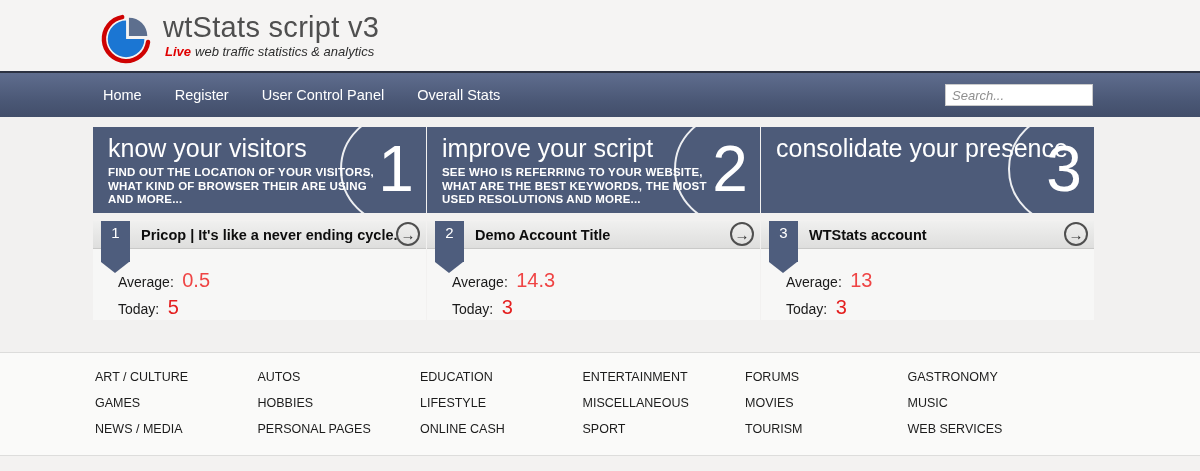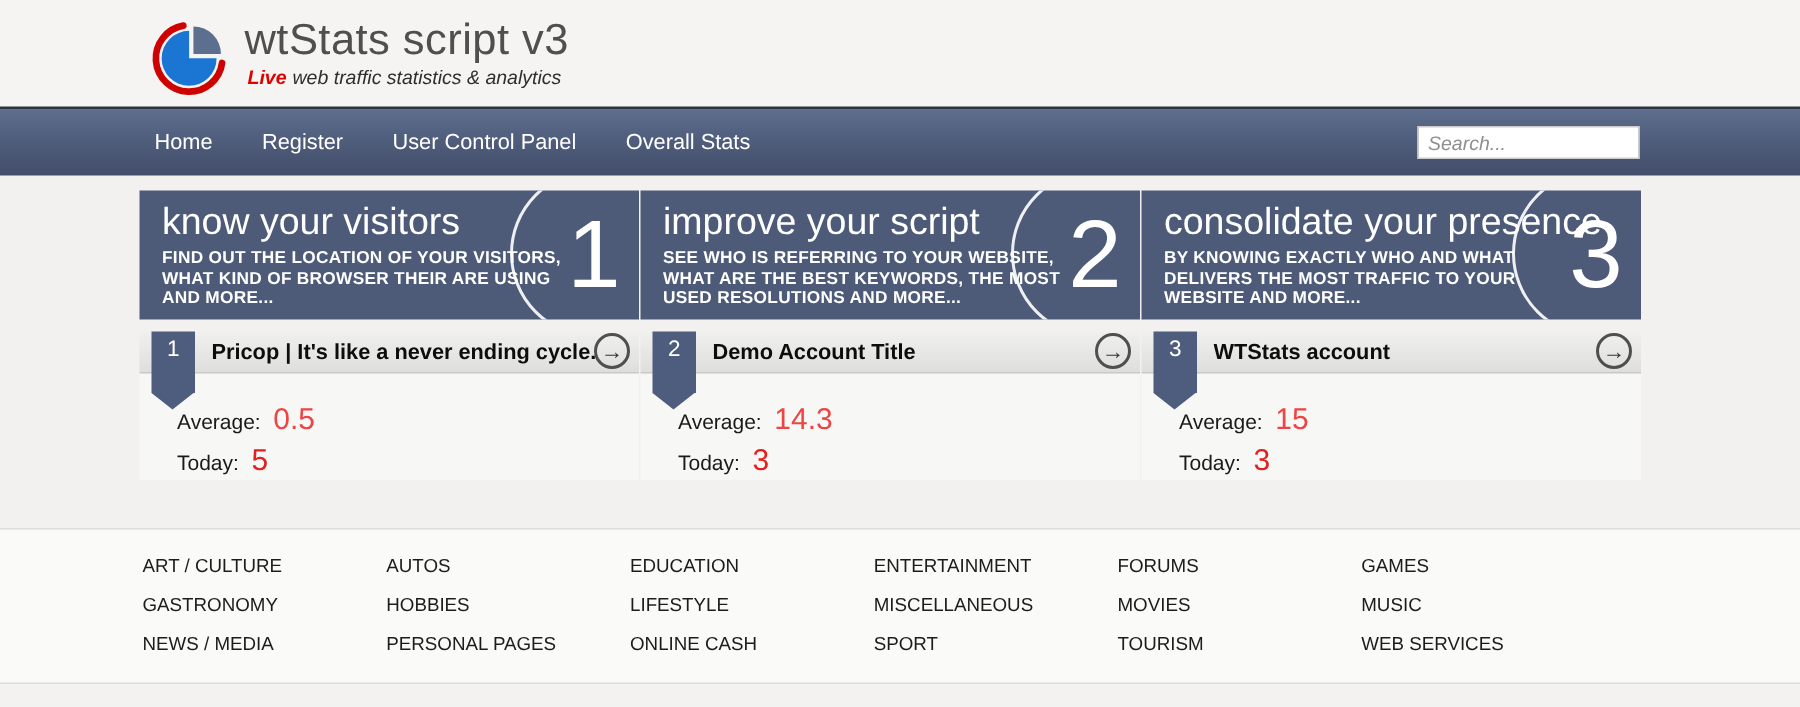--- a/index.html
+++ b/index.html
@@ -106,21 +106,20 @@
     </div>
     <div class="promo">
       <div class="promo-title">improve your script</div>
       <div class="promo-desc">SEE WHO IS REFERRING TO YOUR WEBSITE, WHAT ARE THE BEST KEYWORDS, THE MOST USED RESOLUTIONS AND MORE...</div>
       <div class="promo-circle">
         <span class="promo-number">2</span>
       </div>
     </div>
     <div class="promo">
       <div class="promo-title">consolidate your presence</div>
-      <div class="promo-desc">BY KNOWING EXACTLY WHO AND WHAT DELIVERS THE MOST TRAFFIC TO YOUR WEBSITE AND MORE...</div>
       <div class="promo-circle">
         <span class="promo-number">3</span>
       </div>
     </div>
   </div>
 
   <div class="row cards-row">
 
     <div class="card">
       <div class="card-header">
@@ -175,41 +174,41 @@
           <div class="ribbon-point"></div>
         </div>
         <div class="card-title">WTStats account</div>
         <div class="arrow-btn">
           <span>→</span>
         </div>
       </div>
       <div class="card-body">
         <div class="stat-line">
           <span class="stat-label">Average:</span>
-          <span class="stat-value green">15</span>
+          <span class="stat-value green">13</span>
         </div>
         <div class="stat-line">
           <span class="stat-label">Today:</span>
           <span class="stat-value red">3</span>
         </div>
       </div>
     </div>
 
   </div>
 </div>
 
 <div class="footer">
   <div class="footer-grid">
     <span class="footer-link">ART / CULTURE</span>
     <span class="footer-link">AUTOS</span>
     <span class="footer-link">EDUCATION</span>
     <span class="footer-link">ENTERTAINMENT</span>
     <span class="footer-link">FORUMS</span>
+    <span class="footer-link">GASTRONOMY</span>
     <span class="footer-link">GAMES</span>
-    <span class="footer-link">GASTRONOMY</span>
     <span class="footer-link">HOBBIES</span>
     <span class="footer-link">LIFESTYLE</span>
     <span class="footer-link">MISCELLANEOUS</span>
     <span class="footer-link">MOVIES</span>
     <span class="footer-link">MUSIC</span>
     <span class="footer-link">NEWS / MEDIA</span>
     <span class="footer-link">PERSONAL PAGES</span>
     <span class="footer-link">ONLINE CASH</span>
     <span class="footer-link">SPORT</span>
     <span class="footer-link">TOURISM</span>

